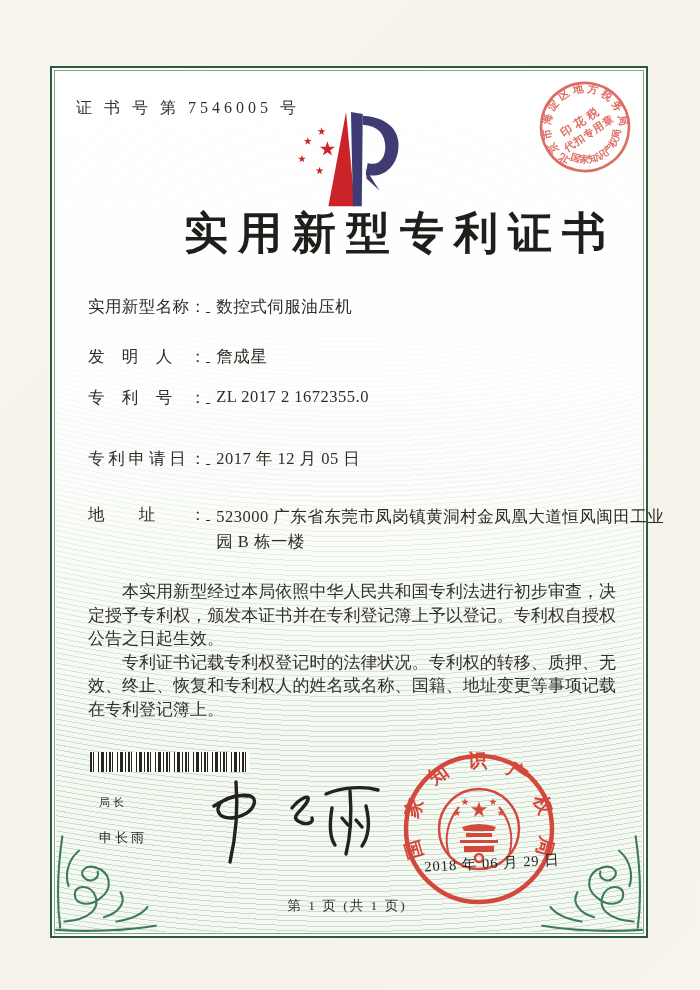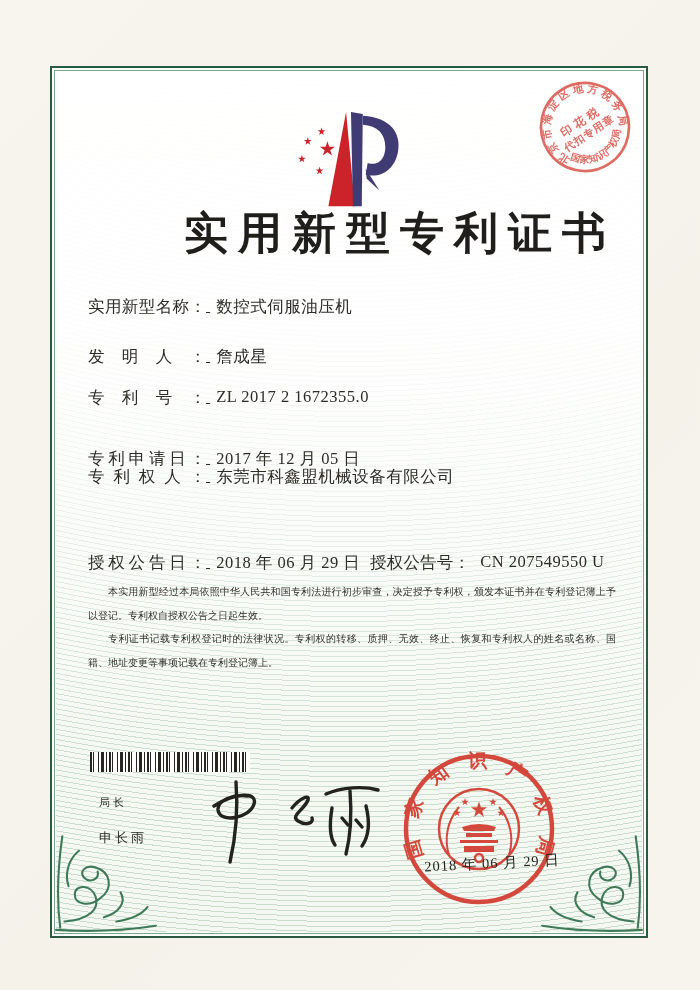--- a/index.html
+++ b/index.html
@@ -51,21 +51,21 @@
   .flabel{
     display:inline-block;width:118px;text-align:justify;text-align-last:justify;
     vertical-align:top;
   }
   .fvalue{display:inline-block;margin-left:6px;vertical-align:top;letter-spacing:0.5px;}
   .fvalue.addr{width:452px;line-height:25px;}
   .grant-no-pair{position:absolute;left:282px;top:0;white-space:nowrap;}
   .grant-no-pair .flabel{width:100px;}
   .body-text{
     position:absolute;left:88px;top:580px;width:528px;z-index:3;
-    font-size:10px;line-height:23.5px;color:#33312b;text-align:justify;
+    font-size:17px;line-height:23.5px;color:#33312b;text-align:justify;
   }
   .body-text p{margin:0;text-indent:2em;}
   .barcode{
     position:absolute;left:90px;top:752px;width:160px;height:20px;z-index:3;
     background:repeating-linear-gradient(90deg,
       #26251f 0 2px,#fdfdfb 2px 3px,
       #26251f 3px 4px,#fdfdfb 4px 8px,
       #26251f 8px 9px,#fdfdfb 9px 11px,
       #26251f 11px 14px,#fdfdfb 14px 16px,
       #26251f 16px 17px,#fdfdfb 17px 19px);
@@ -111,20 +111,21 @@
         <path d="M6,94 C2,64 4,34 8,6"></path>
         <path d="M10,88 C34,86 44,76 40,64 C36,52 20,52 20,62 C20,72 34,74 44,66 C58,56 54,40 40,36"></path>
         <path d="M40,36 C30,33 24,40 29,46 C34,51 44,48 42,40"></path>
         <path d="M48,84 C62,80 70,70 64,60"></path>
         <path d="M14,54 C10,42 14,28 24,20"></path>
         <path d="M60,88 C74,86 84,82 90,74"></path>
       </g>
     </svg>
   </div>
 
+  <div class="cert-no">证 书 号 第 7546005 号</div>
 
   <svg class="logo" width="118" height="106" viewBox="0 0 120 108">
     <defs>
       <path id="star" d="M0,-1 L0.225,-0.31 L0.951,-0.31 L0.363,0.118 L0.588,0.809 L0,0.382 L-0.588,0.809 L-0.363,0.118 L-0.951,-0.31 L-0.225,-0.31 Z"></path>
     </defs>
 
     <path d="M56,4 L65,100 L38,100 Z" fill="#cc2229"></path>
 
     <path d="M61,4 L73,6 L72,100 L63,100 Z" fill="#403c73"></path>
     <path d="M73,8 C102,10 112,26 109,44 C106,62 92,72 76,68 L78,56 C90,60 96,50 96,40 C96,26 88,18 73,17 Z" fill="#403c73"></path>
@@ -148,31 +149,23 @@
     <span class="fvalue">詹成星</span>
   </div>
   <div class="field-row" style="top:387px;">
     <span class="flabel">专利号：</span>
     <span class="fvalue">ZL 2017 2 1672355.0</span>
   </div>
   <div class="field-row" style="top:448px;">
     <span class="flabel">专利申请日：</span>
     <span class="fvalue">2017 年 12 月 05 日</span>
   </div>
-  <div class="field-row" style="top:466px;">
-    <span class="flabel">专利权人：</span>
-    <span class="fvalue">东莞市科鑫盟机械设备有限公司</span>
-  </div>
-  <div class="field-row" style="top:552px;width:560px;">
-    <span class="flabel">授权公告日：</span>
-    <span class="fvalue">2018 年 06 月 29 日</span>
-    <span class="grant-no-pair">
-      <span class="flabel">授权公告号：</span>
-      <span class="fvalue">CN 207549550 U</span>
-    </span>
+  <div class="field-row" style="top:504px;">
+    <span class="flabel">地址：</span>
+    <span class="fvalue addr">523000 广东省东莞市凤岗镇黄洞村金凤凰大道恒风闽田工业园 B 栋一楼</span>
   </div>
 
   <div class="body-text">
     <p>本实用新型经过本局依照中华人民共和国专利法进行初步审查，决定授予专利权，颁发本证书并在专利登记簿上予以登记。专利权自授权公告之日起生效。</p>
     <p>专利证书记载专利权登记时的法律状况。专利权的转移、质押、无效、终止、恢复和专利权人的姓名或名称、国籍、地址变更等事项记载在专利登记簿上。</p>
   </div>
 
   <div class="barcode"></div>
 
   <div class="director-title">局长</div>
@@ -231,14 +224,15 @@
         <textPath href="#taxTopArc" startOffset="2" textLength="148" lengthAdjust="spacing">北京市海淀区地方税务局</textPath>
       </text>
       <text font-size="9.5" font-weight="bold" fill="#d85349" font-family="'Liberation Serif','DejaVu Serif',serif">
         <textPath href="#taxBotArc" startOffset="0" textLength="68" lengthAdjust="spacingAndGlyphs">国家知识产权局</textPath>
       </text>
       <text y="-3" text-anchor="middle" font-size="11.5" font-weight="bold" letter-spacing="4" font-family="'Liberation Serif','DejaVu Serif',serif">印花税</text>
       <text y="11" text-anchor="middle" font-size="10.5" font-weight="bold" letter-spacing="1" font-family="'Liberation Serif','DejaVu Serif',serif">代扣专用章</text>
     </g>
   </svg>
 
+  <div class="footer-page">第 1 页 (共 1 页)</div>
 
 </div>
 
 </body></html>

